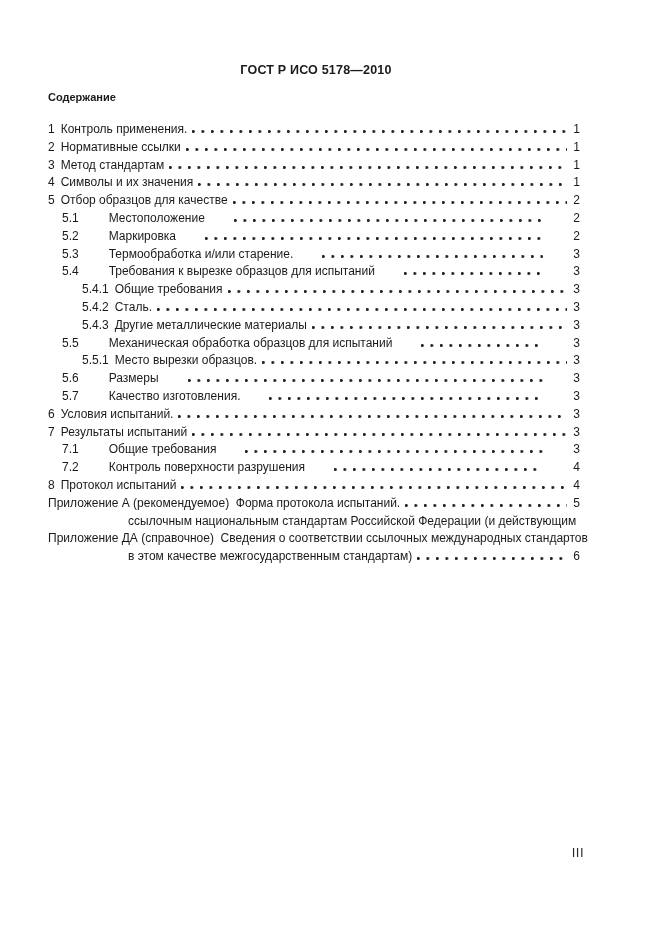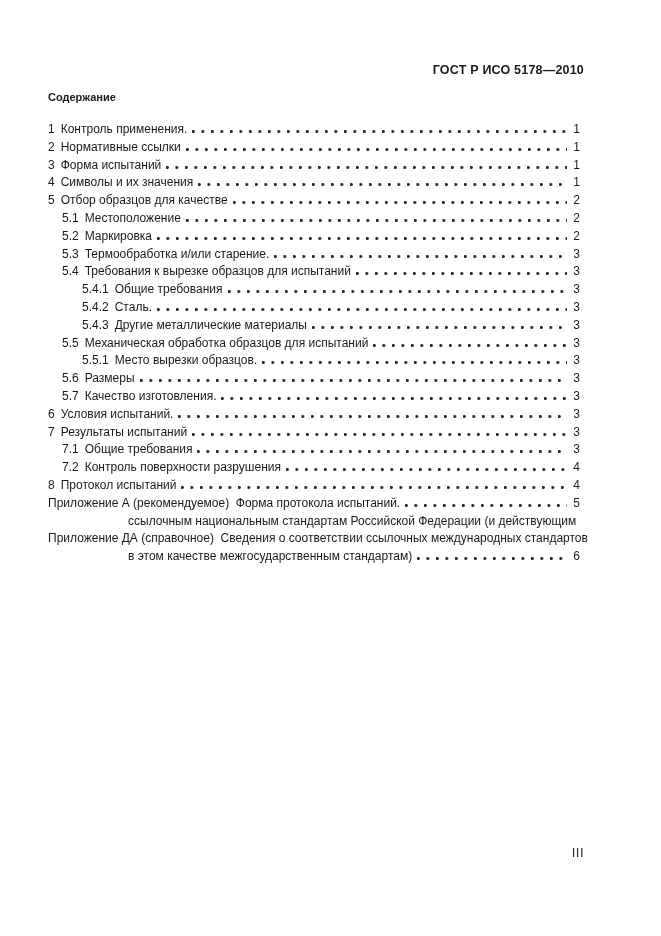--- a/index.html
+++ b/index.html
@@ -14,21 +14,21 @@
     background: #ffffff;
     font-family: "Liberation Sans", "DejaVu Sans", sans-serif;
     color: #1a1a1a;
     overflow: hidden;
   }
   .doc-header {
     position: absolute;
     top: 63px;
     left: 48px;
     width: 536px;
-    text-align: right;
+    text-align: center;
     font-size: 12.5px;
     font-weight: bold;
     letter-spacing: 0.2px;
     white-space: pre;
   }
   .doc-title {
     position: absolute;
     top: 91px;
     left: 48px;
     width: 532px;
@@ -67,21 +67,21 @@
     background-size: 9.5px 3px;
     background-repeat: repeat-x;
     background-position: left bottom;
   }
   .toc-row .pg {
     flex: 0 0 auto;
     min-width: 9px;
     text-align: right;
   }
   .lvl0 { padding-left: 0; }
-  .lvl1 { padding-left: 14px; }
+  .lvl1 { padding-left: 14px; gap: 24px; }
   .lvl2 { padding-left: 34px; }
   .cont { padding-left: 80px; }
   .footer-folio {
     position: absolute;
     top: 845px;
     left: 48px;
     width: 536px;
     text-align: right;
     font-size: 13px;
     color: #2b2b2b;
@@ -104,21 +104,21 @@
         <span class="pg">1</span>
       </div>
       <div class="toc-row lvl0">
         <span class="num">2</span>
         <span class="label">Нормативные ссылки</span>
         <span class="leader"></span>
         <span class="pg">1</span>
       </div>
       <div class="toc-row lvl0">
         <span class="num">3</span>
-        <span class="label">Форма испытаний</span>
+        <span class="label">Метод стандартам</span>
         <span class="leader"></span>
         <span class="pg">1</span>
       </div>
       <div class="toc-row lvl0">
         <span class="num">4</span>
         <span class="label">Символы и их значения</span>
         <span class="leader"></span>
         <span class="pg">1</span>
       </div>
       <div class="toc-row lvl0">

